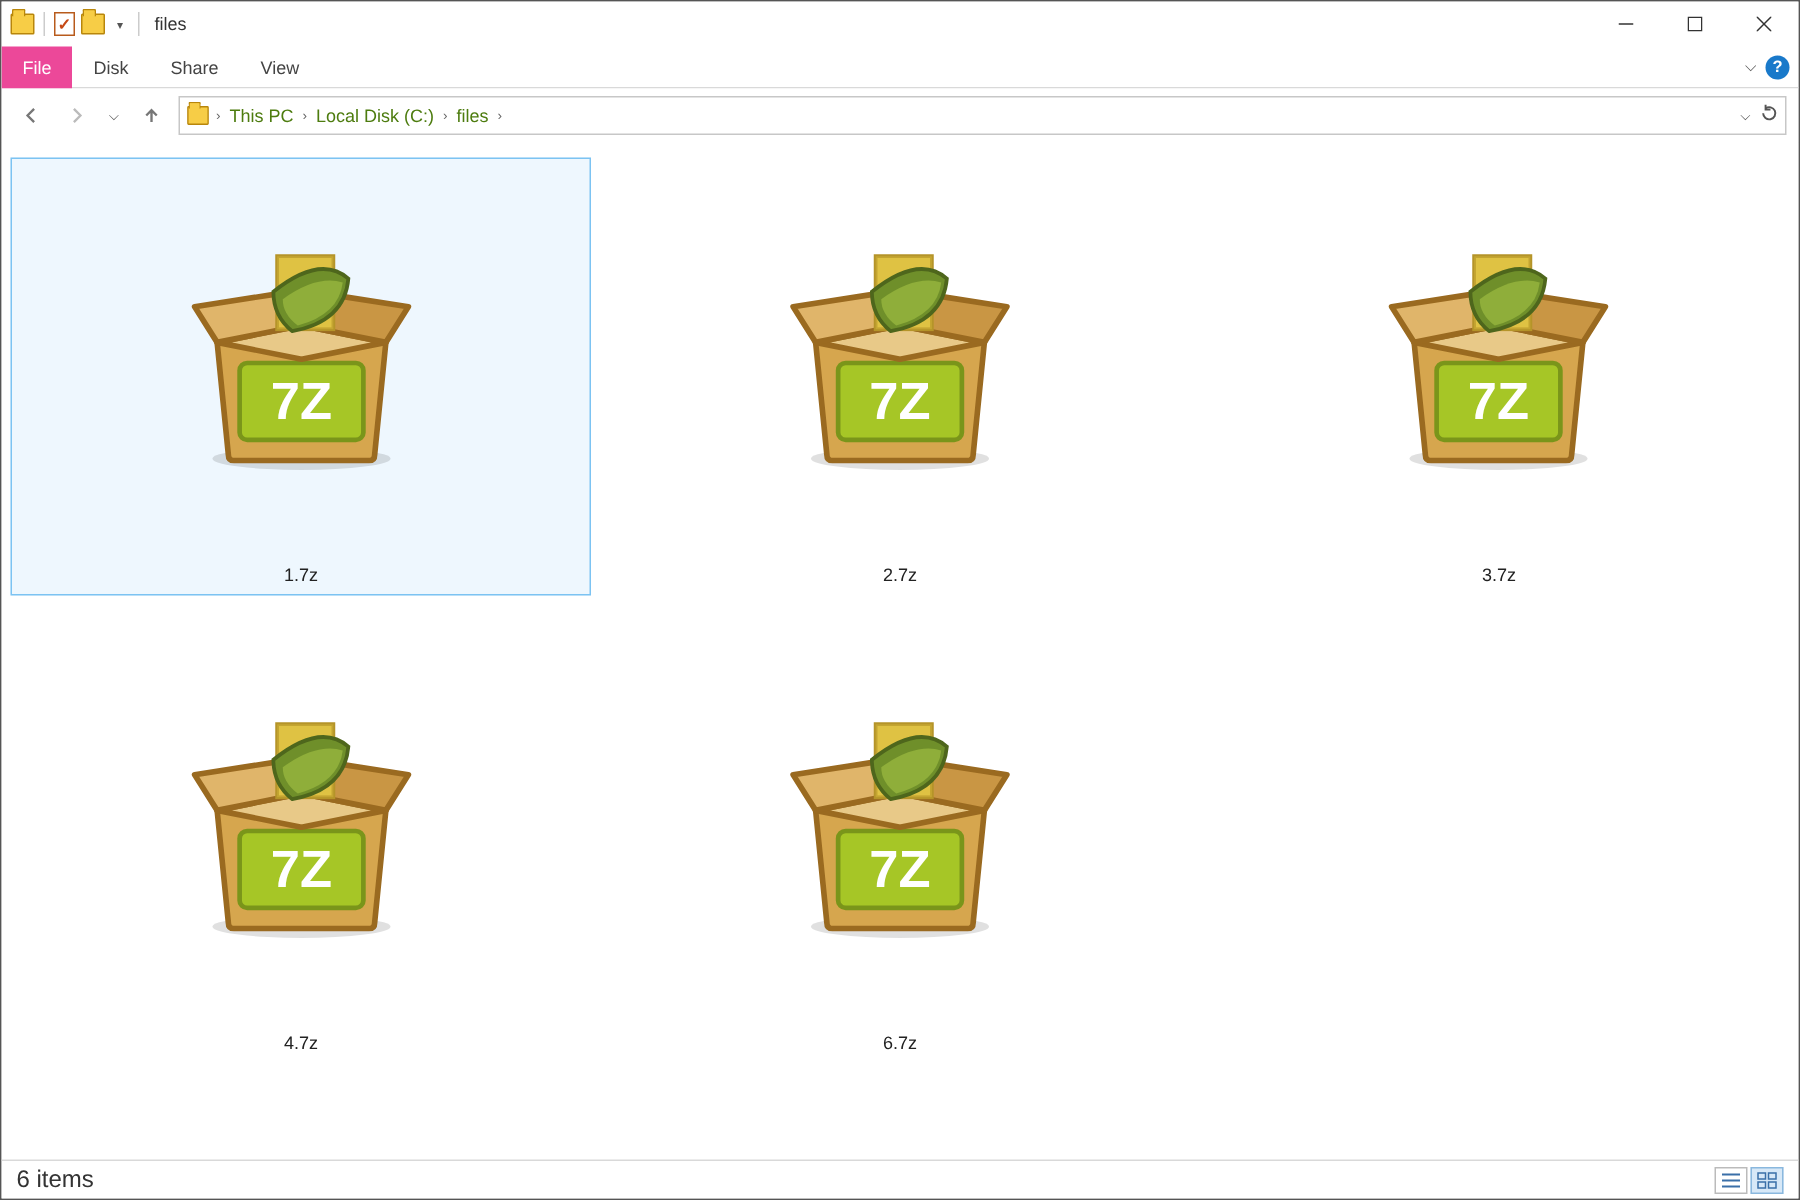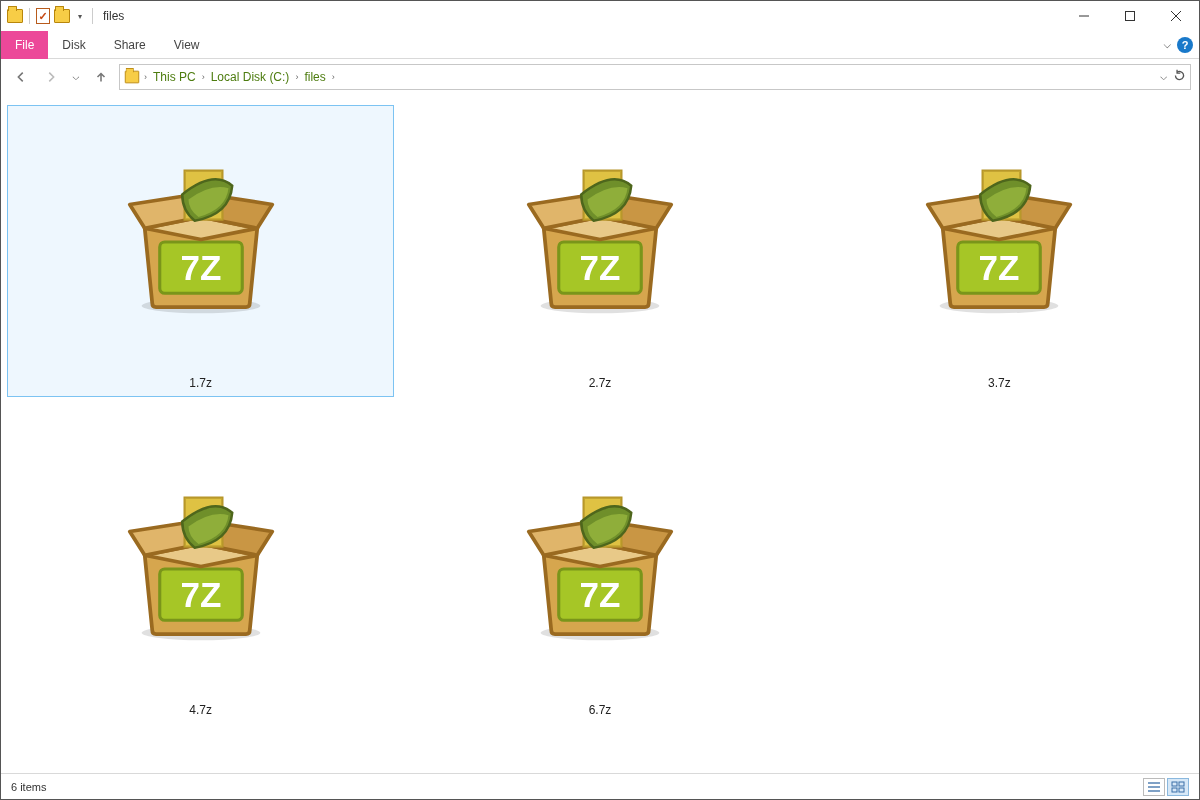--- a/index.html
+++ b/index.html
@@ -30,27 +30,27 @@
 .addr .crumb { display: flex; gap: 3px; color: #4d7c0f; padding: 0 2px; }
 .addr .sep { color: #666; font-size: 9px; }
 .addr-spacer { flex: 1; }
 .addr .end-controls { display: flex; align-items: center; gap: 6px; color: #555; }
 .refresh svg { width: 13px; height: 13px; }
 .searchbox { width: 240px; height: 26px; border: 1px solid #c7c7c7; display: flex; align-items: center; padding: 0 6px; color: #777; }
 .searchbox input { border: none; outline: none; flex: 1; font-style: italic; color: #777; font-size: 12px; background: transparent;}
 .search-icon svg { width: 13px; height: 13px; }
 
 .content { flex: 1; overflow: auto; padding: 10px 6px; background: #fff; }
-.grid { display: grid; grid-template-columns: repeat(3, 1fr); gap: 35px 12px; }
+.grid { display: grid; grid-template-columns: repeat(3, 1fr); gap: 20px 12px; }
 .item { display: flex; flex-direction: column; align-items: center; padding: 6px; border: 1px solid transparent; }
 .item.selected { border: 1px solid #7cc3f2; background: #eef7fe; }
 .item .icon-wrap { width: 260px; height: 260px; display: flex; align-items: center; justify-content: center; }
 .item .label { margin-top: 4px; color: #222; }
 
-.statusbar { height: 26px; border-top: 1px solid #d9d9d9; display: flex; align-items: center; padding: 0 10px; font-size: 11px; color: #333; background: #fff;}
+.statusbar { height: 26px; border-top: 1px solid #d9d9d9; display: flex; align-items: center; padding: 0 10px; font-size: 16px; color: #333; background: #fff;}
 .statusbar .view-toggle { margin-left: auto; display: flex; gap: 2px; }
 .vt { width: 22px; height: 18px; border: 1px solid #bbb; display: flex; align-items: center; justify-content: center; }
 .vt.active { background: #d7e8f7; border-color: #8ab8de; }
 .vt svg { width: 14px; height: 12px; }
 
 .sevenz-icon { width: 240px; }
 </style>
 </head>
 <body>
 

